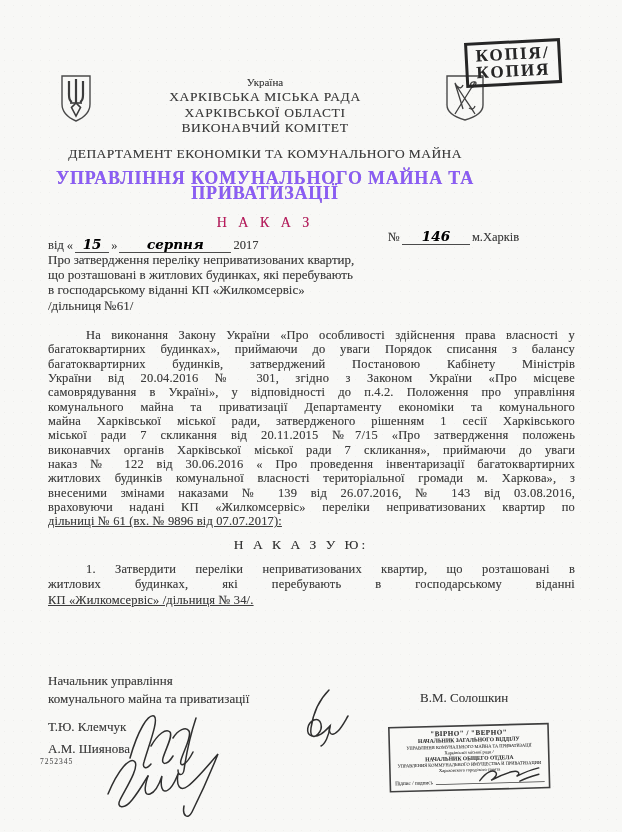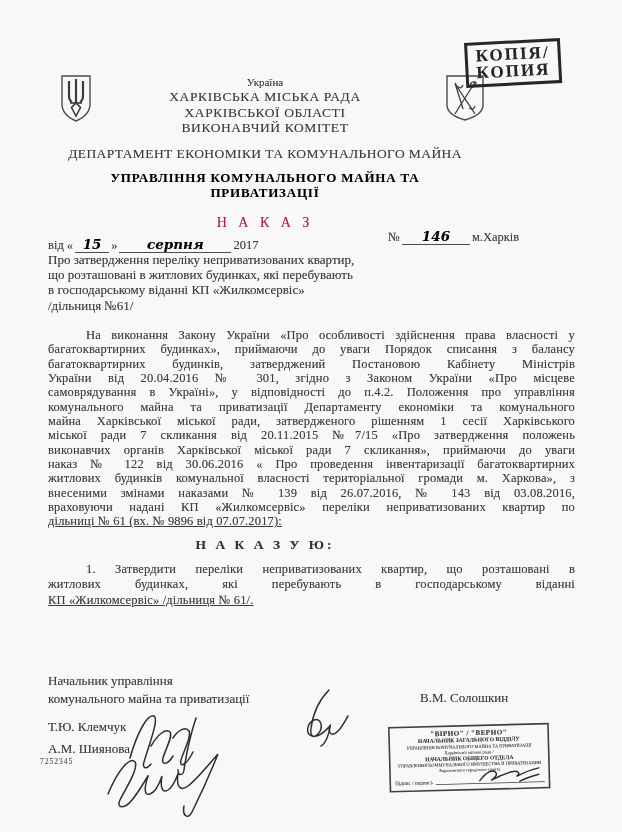--- a/index.html
+++ b/index.html
@@ -14,21 +14,21 @@
     background-image: radial-gradient(rgba(90,90,90,0.05) 0.6px, transparent 0.7px);
     background-size: 9px 11px;
   }
   .abs { position:absolute; }
   .ctr { left:0; width:530px; text-align:center; }
   .txt { text-shadow: 0 0 0.4px rgba(70,70,70,0.45); }
 
   .hdr-country { top:76px; font-size:11px; }
   .hdr-org     { top:89px; font-size:13.5px; letter-spacing:0.6px; line-height:15.5px; }
   .department  { top:146px; font-size:13.5px; letter-spacing:0.4px; }
-  .office      { top:171px; font-size:13px; font-weight:bold; letter-spacing:0.8px; line-height:14.5px; color:#000000; }
+  .office      { top:171px; font-size:18px; font-weight:bold; letter-spacing:0.8px; line-height:14.5px; color:#8b5cf6; }
   .doctype     { top:200px; font-size:14px; letter-spacing:4px; color:#be185d;margin-top:15px; }
 
   .copy-stamp {
     left:464px; top:43px; z-index:2;
     border:3px solid #262626; padding:2px 8px 3px;
     transform:rotate(-3deg); transform-origin:top left;
     font-weight:bold; font-size:17px; line-height:17px; letter-spacing:2px;
     color:#262626; text-align:left;
   }
   .trident { left:58px; top:74px; }
@@ -44,21 +44,21 @@
   .w34{ width:34px; } .w110{ width:112px; } .w66{ width:68px; }
 
   .subject { left:48px; top:252px; font-size:13px; line-height:15.2px; }
   .subject > div { white-space:nowrap; }
 
   .bodypara { left:48px; top:328px; width:527px; font-size:12.5px; line-height:14.35px; letter-spacing:0.15px; }
   .jlines > div { text-align:justify; text-align-last:justify; }
   .jlines > div:last-child { text-align-last:left;text-decoration:underline; }
   .indent-first > div:first-child { text-indent:38px; }
 
-  .rheading { top:537px; font-size:13.5px; font-weight:bold; letter-spacing:3px; color:#333; }
+  .rheading { top:537px; font-size:13.5px; font-weight:normal; letter-spacing:3px; color:#333;padding-left:36px; }
 
   .items { left:48px; top:562px; width:527px; font-size:12.5px; line-height:15.3px; letter-spacing:0.15px; }
 
   .sig-pos   { left:48px; top:672px; font-size:13px; line-height:17.5px; }
   .head-name { left:420px; top:690px; font-size:13px; }
   .name1     { left:48px; top:719px; font-size:13px; }
   .name2     { left:48px; top:741px; font-size:13px; }
   .doc-code  { left:40px; top:757px; font-size:7.5px; color:#5a5a5a; letter-spacing:1px; }
 
   .sig path { fill:none; stroke:#2f2f2f; stroke-width:1.5; stroke-linecap:round; }
@@ -155,21 +155,21 @@
       <div>враховуючи надані КП «Жилкомсервіс» переліки неприватизованих квартир по</div>
       <div>дільниці № 61 (вх. № 9896 від 07.07.2017):</div>
     </div>
 
   <div class="abs ctr rheading">Н А К А З У Ю:</div>
 
   <div class="abs items">
     <div class="jlines indent-first">
         <div>1. Затвердити переліки неприватизованих квартир, що розташовані в</div>
         <div>житлових будинках, які перебувають в господарському віданні</div>
-        <div>КП «Жилкомсервіс» /дільниця № 61/.</div>
+        <div>КП «Жилкомсервіс» /дільниця № 34/.</div>
       </div>
   </div>
 
   <div class="abs sig-pos">
     <div>Начальник управління</div>
     <div>комунального майна та приватизації</div>
   </div>
 
   <svg class="abs sig sig1" width="70" height="64" viewBox="0 0 70 64">
     <path d="M44 6 C34 16 28 30 26 44 C25 52 28 55 33 50 C39 44 36 33 29 36 C22 39 20 50 27 52 C34 54 40 47 45 42 C43 50 47 53 53 47 C57 43 60 37 63 32"></path>

